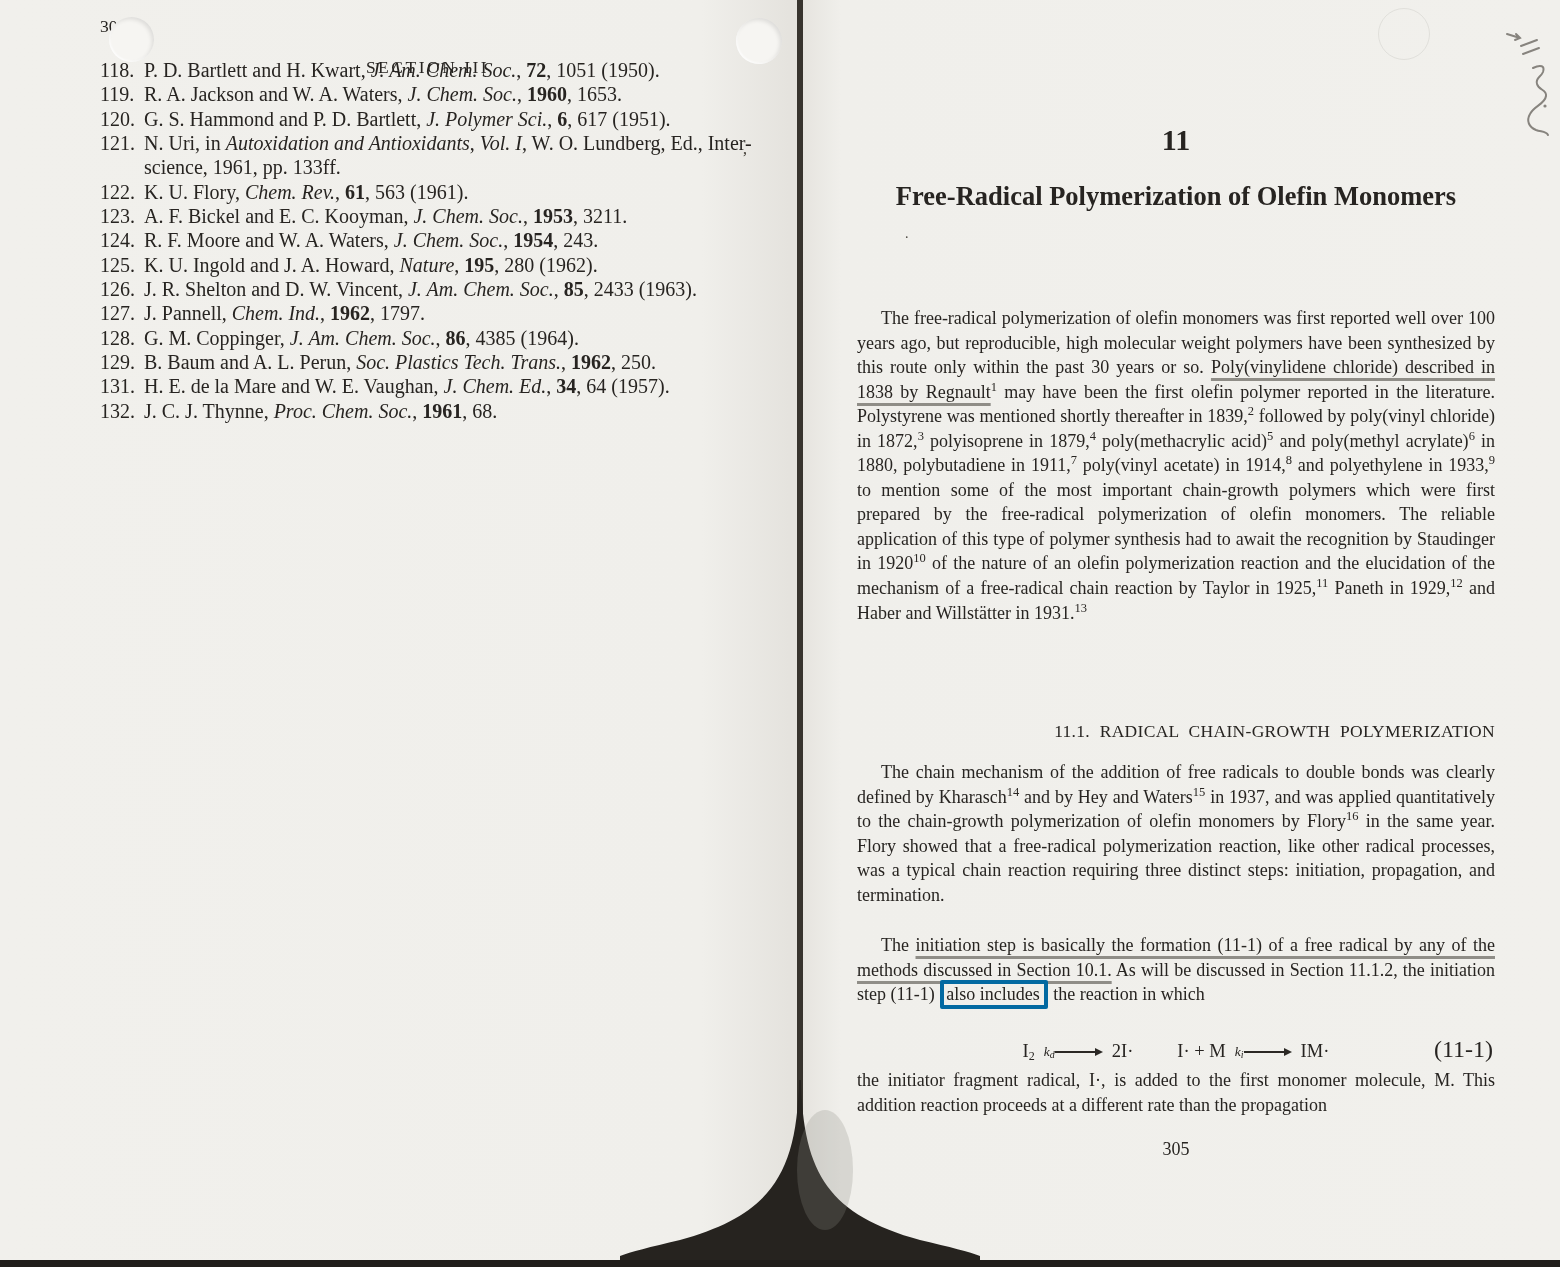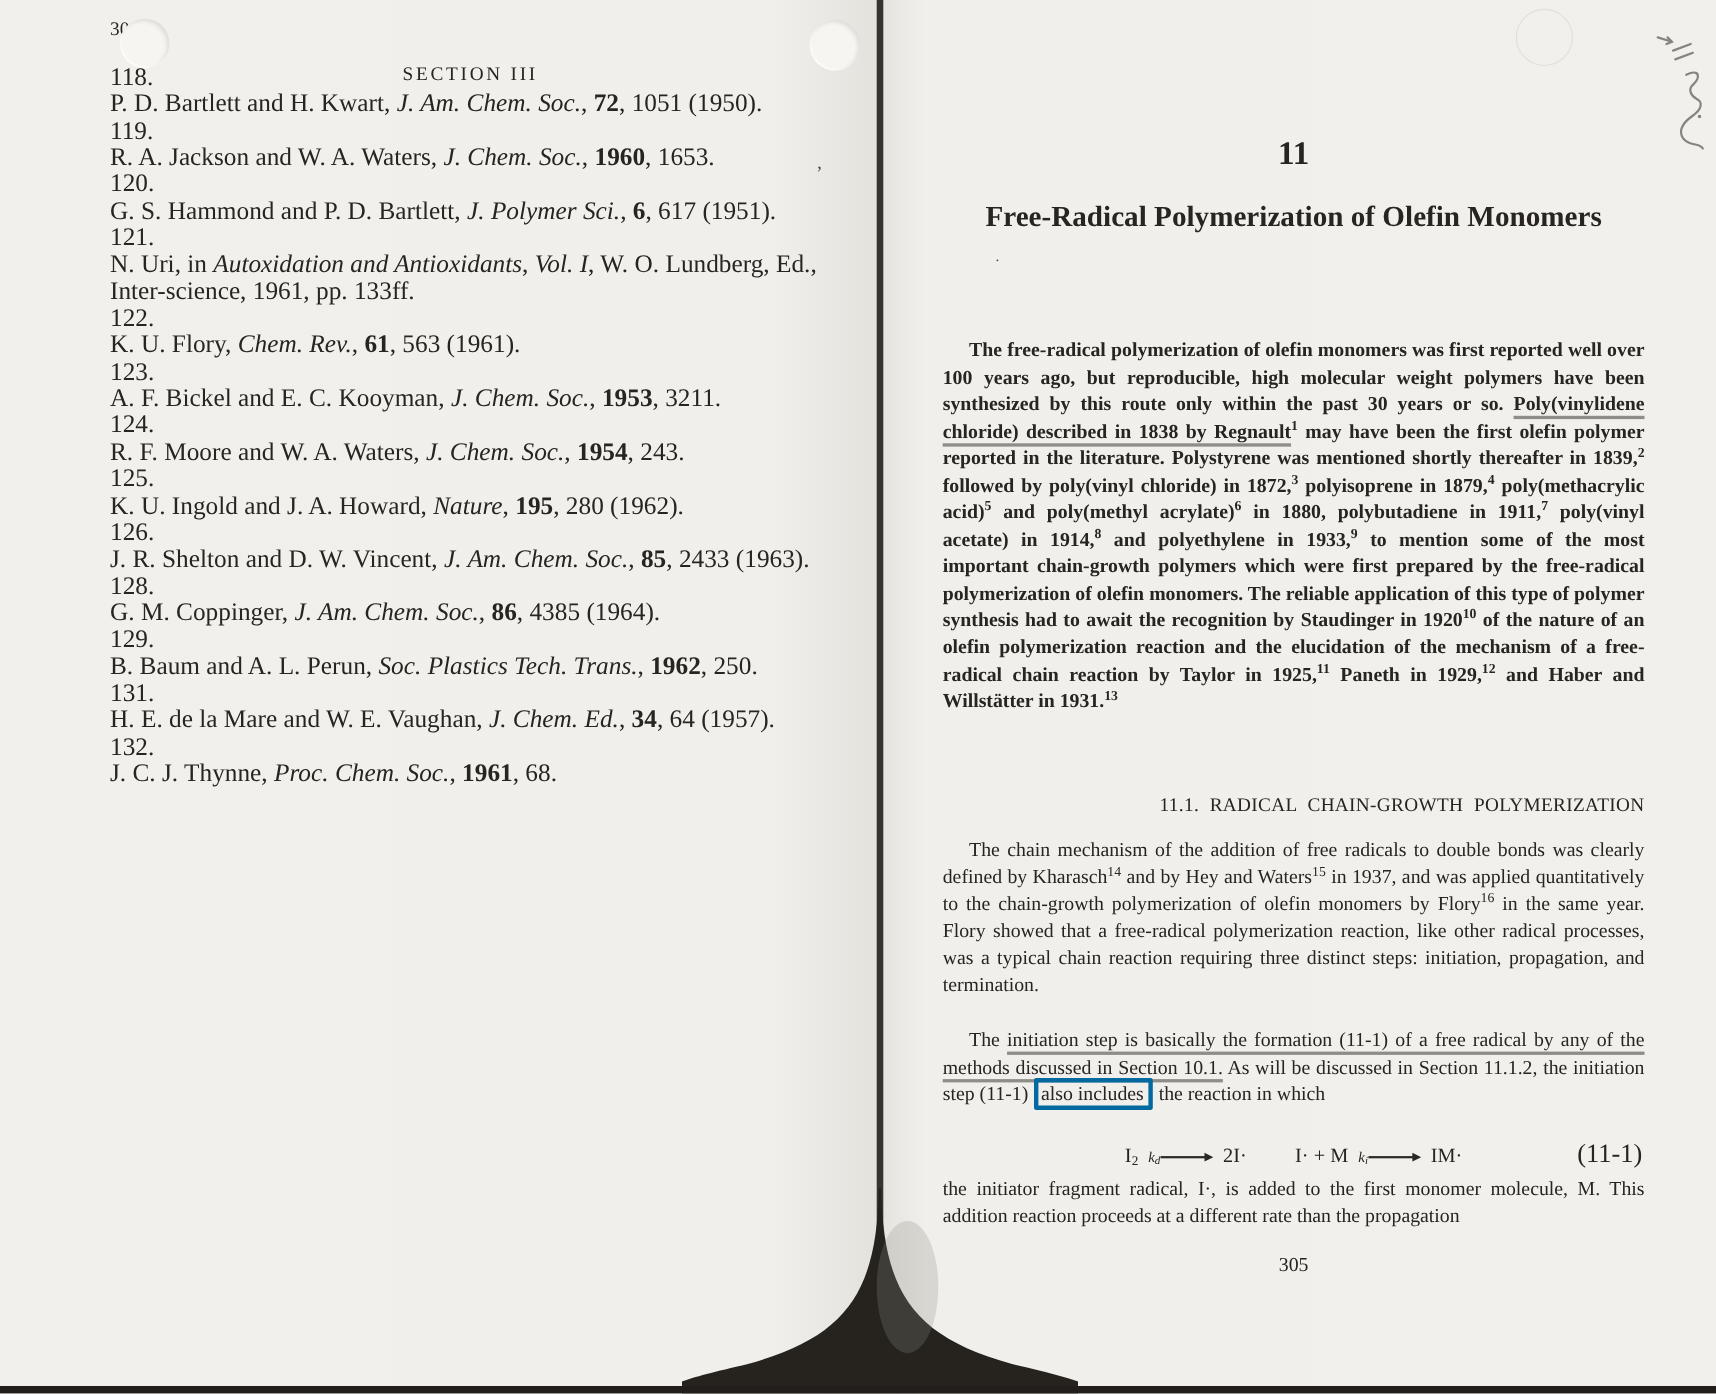--- a/index.html
+++ b/index.html
@@ -8,33 +8,33 @@
   .page-left{position:absolute;left:0;top:0;width:797px;height:100%;
              background:linear-gradient(to right,#f1f0ec 0%,#f0efeb 88%,#e5e3de 99%);}
   .page-right{position:absolute;left:803px;top:0;right:0;height:100%;
               background:linear-gradient(to right,#e6e4df 0%,#f0efeb 5%,#f1f0ec 100%);}
 
   
   .partial-folio{position:absolute;left:100px;top:16px;font-size:17.5px;}
   .running-head{position:absolute;left:95px;top:17px;width:665px;text-align:center;
                 font-size:17.5px;letter-spacing:2.5px;margin-top:40px;}
   .ref-list{position:absolute;left:100px;top:58px;width:662px;}
-  .ref{display:flex;font-size:23px;line-height:24.35px;flex-direction:column;}
+  .ref{display:flex;font-size:20px;line-height:24.35px;}
   .ref-num{flex:none;width:44px;}
   .ref-body{flex:1;}
 
   
   .chapter-num{position:absolute;left:857px;width:638px;top:123px;text-align:center;
                font-size:30px;font-weight:bold;}
   .chapter-title{position:absolute;left:848px;width:656px;top:181px;text-align:center;
                  font-size:26.5px;font-weight:bold;}
   .para{position:absolute;left:857px;width:638px;font-size:18px;line-height:24.55px;
         text-align:justify;}
   .para-indent{text-indent:24px;}
-  #intro{top:306px;font-weight:bold;}
+  #intro{top:306px;}
   .section-heading{position:absolute;left:857px;width:638px;top:721px;text-align:right;
                    font-weight:normal;font-size:17.5px;word-spacing:5px;letter-spacing:0.3px;}
   #chain{top:760px;}
   #init{top:933px;}
   #closing{top:1068px;}
   .folio-right{position:absolute;left:857px;width:638px;top:1139px;text-align:center;font-size:18px;}
 
   
   .seg-i{font-style:italic;}
   .seg-b{font-weight:bold;}
@@ -107,20 +107,24 @@
       </div>
       <div class="ref">
         <span class="ref-num">125.</span>
         <span class="ref-body"><span>K. U. Ingold and J. A. Howard, </span><span class="seg-i">Nature</span><span>, </span><span class="seg-b">195</span><span>, 280 (1962).</span></span>
       </div>
       <div class="ref">
         <span class="ref-num">126.</span>
         <span class="ref-body"><span>J. R. Shelton and D. W. Vincent, </span><span class="seg-i">J. Am. Chem. Soc.</span><span>, </span><span class="seg-b">85</span><span>, 2433 (1963).</span></span>
       </div>
       <div class="ref">
+        <span class="ref-num">127.</span>
+        <span class="ref-body"><span>J. Pannell, </span><span class="seg-i">Chem. Ind.</span><span>, </span><span class="seg-b">1962</span><span>, 1797.</span></span>
+      </div>
+      <div class="ref">
         <span class="ref-num">128.</span>
         <span class="ref-body"><span>G. M. Coppinger, </span><span class="seg-i">J. Am. Chem. Soc.</span><span>, </span><span class="seg-b">86</span><span>, 4385 (1964).</span></span>
       </div>
       <div class="ref">
         <span class="ref-num">129.</span>
         <span class="ref-body"><span>B. Baum and A. L. Perun, </span><span class="seg-i">Soc. Plastics Tech. Trans.</span><span>, </span><span class="seg-b">1962</span><span>, 250.</span></span>
       </div>
       <div class="ref">
         <span class="ref-num">131.</span>
         <span class="ref-body"><span>H. E. de la Mare and W. E. Vaughan, </span><span class="seg-i">J. Chem. Ed.</span><span>, </span><span class="seg-b">34</span><span>, 64 (1957).</span></span>

